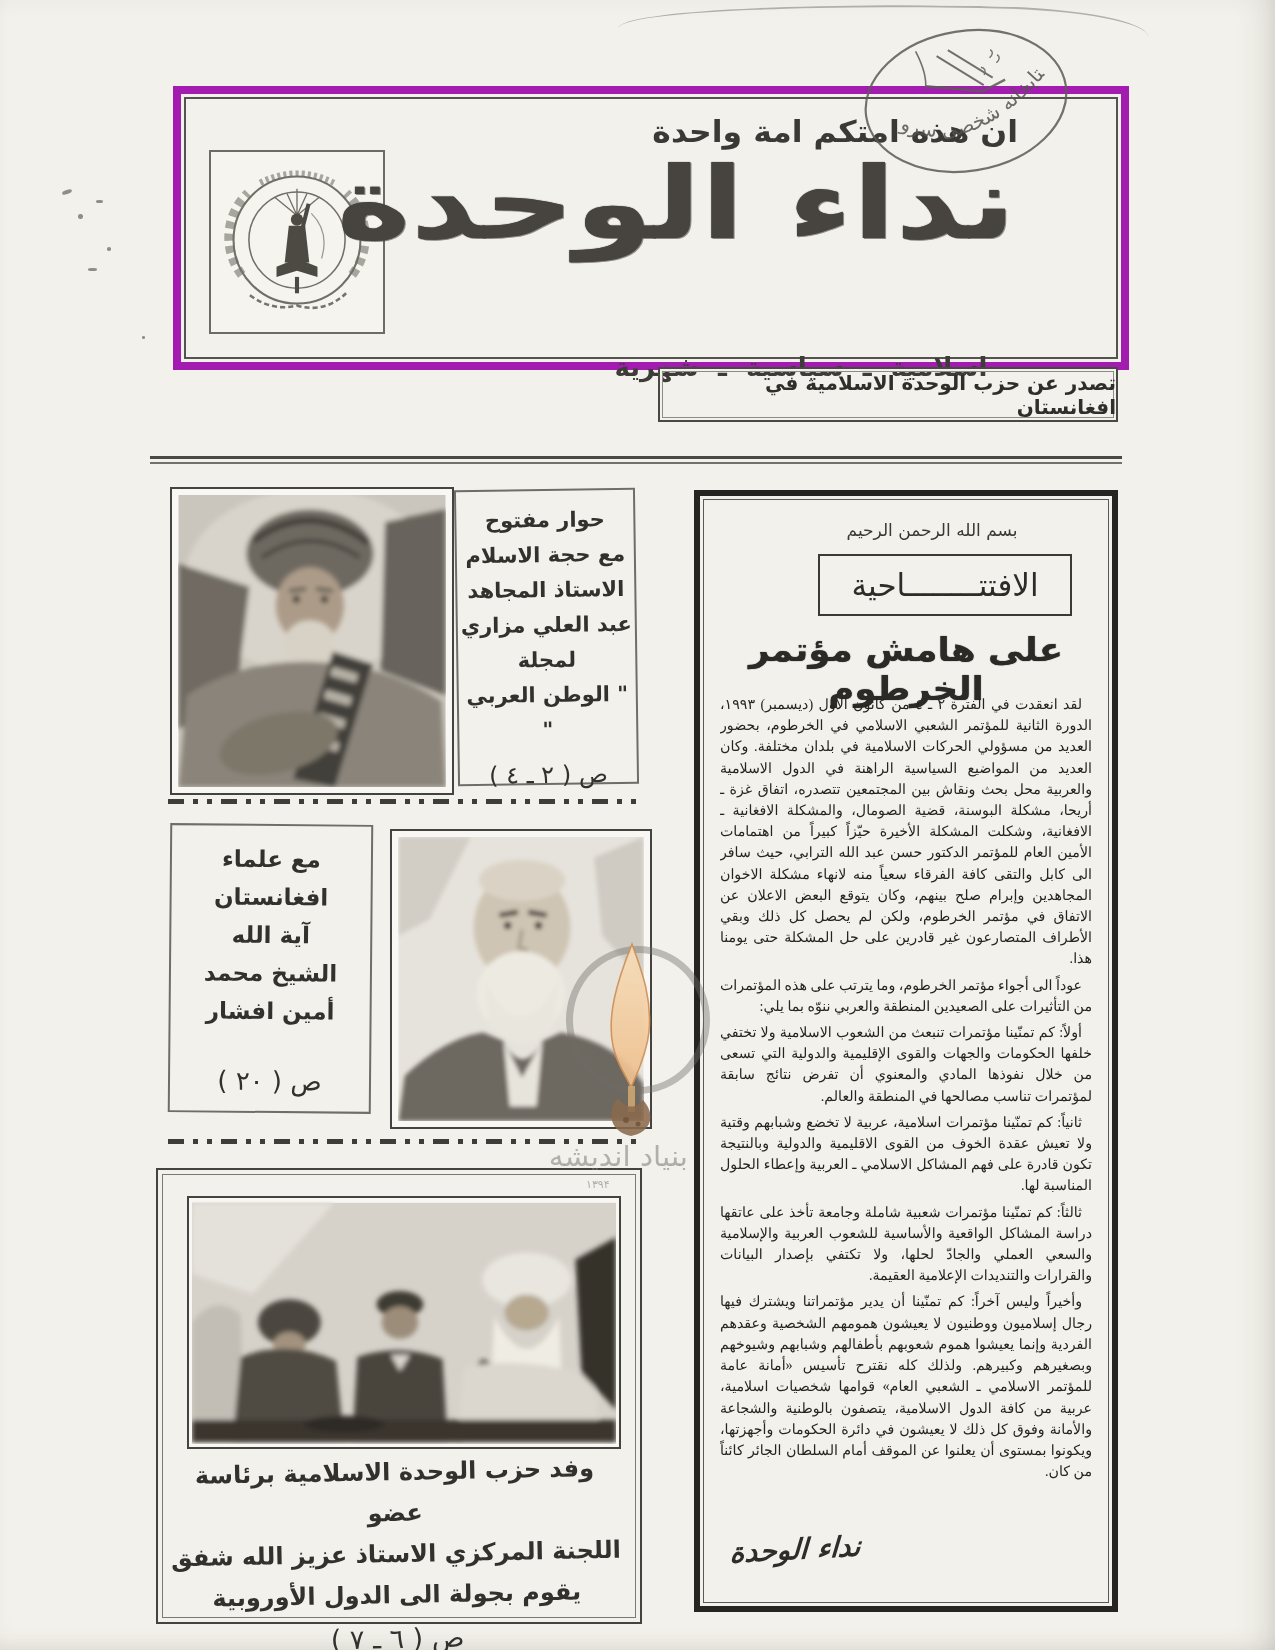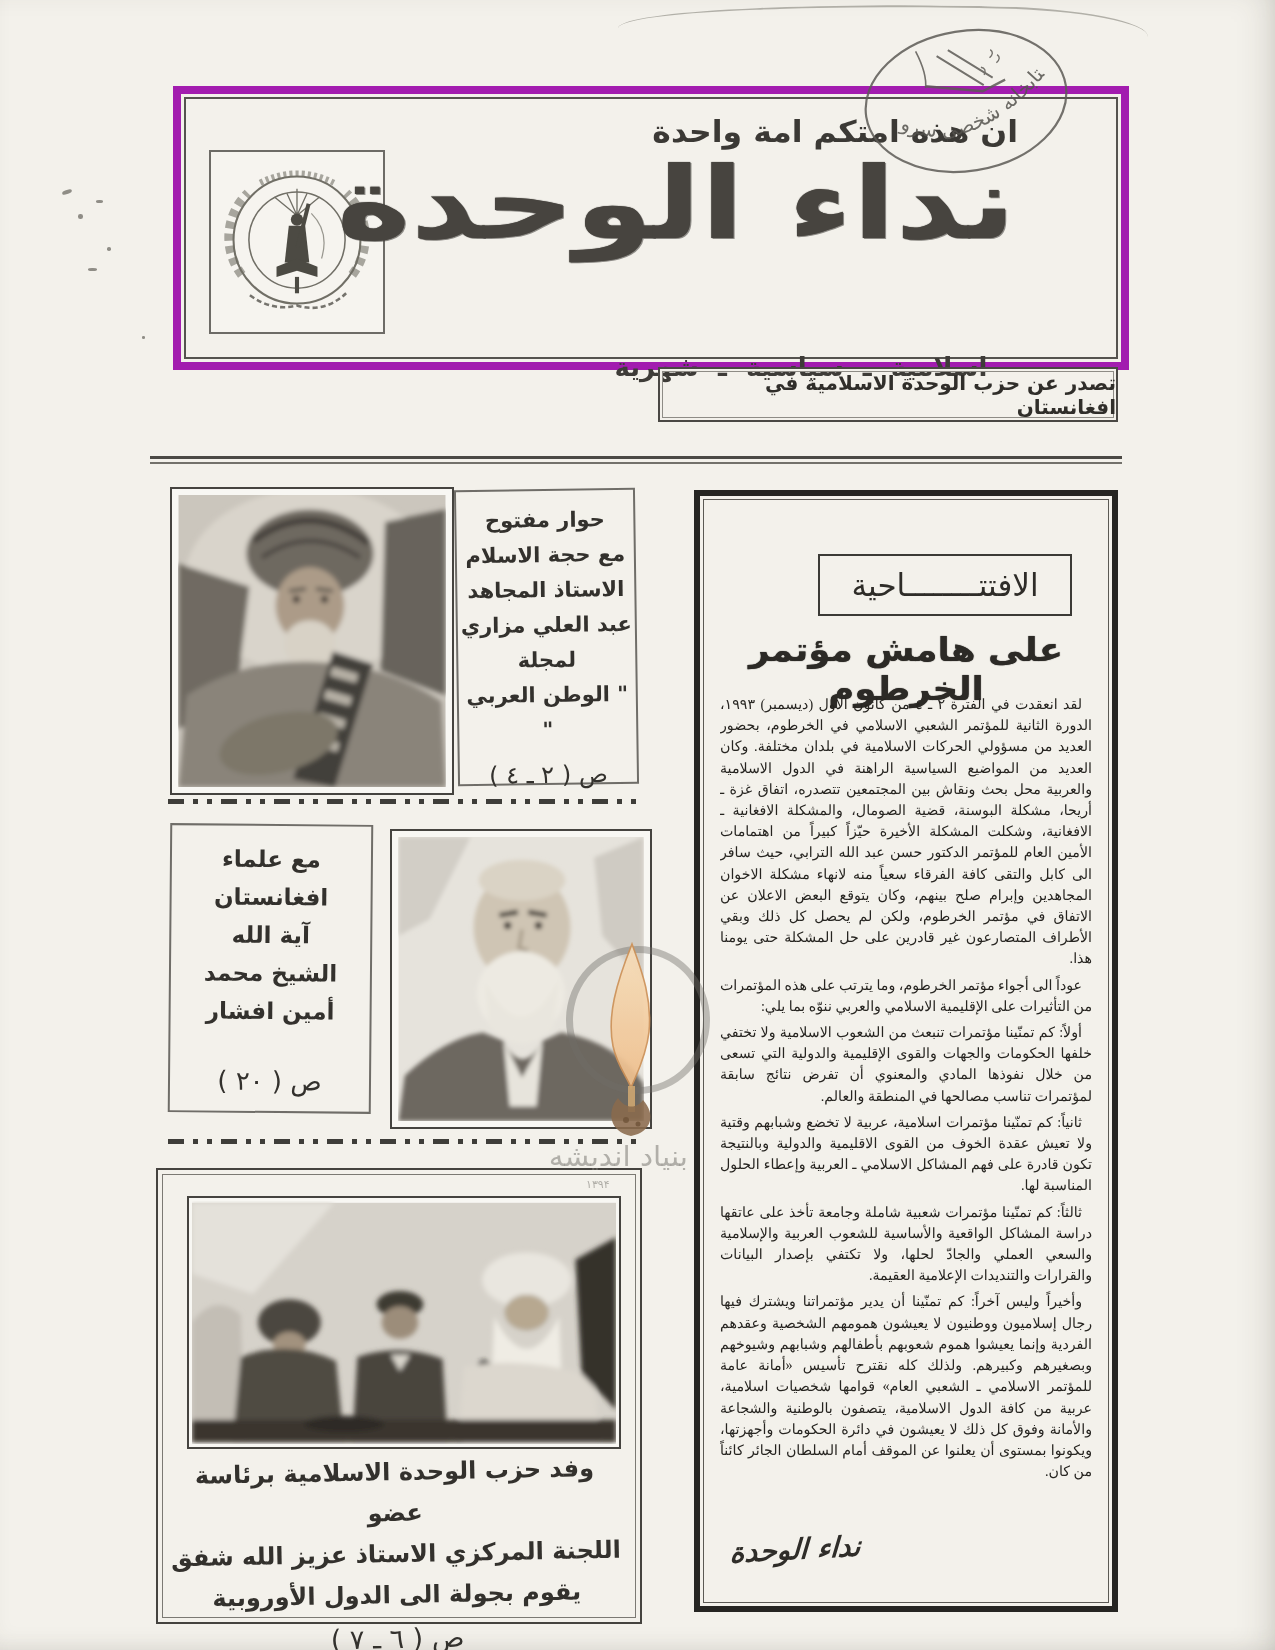--- a/index.html
+++ b/index.html
@@ -280,25 +280,26 @@
     </svg>
   </div>
   <div class="abs caption caption3">
     <div>وفد حزب الوحدة الاسلامية برئاسة عضو</div>
     <div>اللجنة المركزي الاستاذ عزيز الله شفق</div>
     <div>يقوم بجولة الى الدول الأوروبية</div>
     <div class="pg">ص ( ٦ ـ ٧ )</div>
   </div>
 
   <div class="abs editorial">
+    <div class="abs bismillah">بسم الله الرحمن الرحيم</div>
     <div class="abs section-label">الافتتــــــــاحية</div>
     <div class="abs headline">على هامش مؤتمر الخرطوم</div>
     <div class="abs ed-body">
       <p>لقد انعقدت في الفترة ٢ ـ ٤ من كانون الاول (ديسمبر) ١٩٩٣، الدورة الثانية للمؤتمر الشعبي الاسلامي في الخرطوم، بحضور العديد من مسؤولي الحركات الاسلامية في بلدان مختلفة. وكان العديد من المواضيع السياسية الراهنة في الدول الاسلامية والعربية محل بحث ونقاش بين المجتمعين تتصدره، اتفاق غزة ـ أريحا، مشكلة البوسنة، قضية الصومال، والمشكلة الافغانية ـ الافغانية، وشكلت المشكلة الأخيرة حيّزاً كبيراً من اهتمامات الأمين العام للمؤتمر الدكتور حسن عبد الله الترابي، حيث سافر الى كابل والتقى كافة الفرقاء سعياً منه لانهاء مشكلة الاخوان المجاهدين وإبرام صلح بينهم، وكان يتوقع البعض الاعلان عن الاتفاق في مؤتمر الخرطوم، ولكن لم يحصل كل ذلك وبقي الأطراف المتصارعون غير قادرين على حل المشكلة حتى يومنا هذا.</p>
-      <p>عوداً الى أجواء مؤتمر الخرطوم، وما يترتب على هذه المؤتمرات من التأثيرات على الإقليمية الاسلامي والعربي ننوّه بما يلي:</p>
+      <p>عوداً الى أجواء مؤتمر الخرطوم، وما يترتب على هذه المؤتمرات من التأثيرات على الصعيدين المنطقة والعربي ننوّه بما يلي:</p>
       <p>أولاً: كم تمنّينا مؤتمرات تنبعث من الشعوب الاسلامية ولا تختفي خلفها الحكومات والجهات والقوى الإقليمية والدولية التي تسعى من خلال نفوذها المادي والمعنوي أن تفرض نتائج سابقة لمؤتمرات تناسب مصالحها في المنطقة والعالم.</p>
       <p>ثانياً: كم تمنّينا مؤتمرات اسلامية، عربية لا تخضع وشبابهم وقتية ولا تعيش عقدة الخوف من القوى الاقليمية والدولية وبالنتيجة تكون قادرة على فهم المشاكل الاسلامي ـ العربية وإعطاء الحلول المناسبة لها.</p>
       <p>ثالثاً: كم تمنّينا مؤتمرات شعبية شاملة وجامعة تأخذ على عاتقها دراسة المشاكل الواقعية والأساسية للشعوب العربية والإسلامية والسعي العملي والجادّ لحلها، ولا تكتفي بإصدار البيانات والقرارات والتنديدات الإعلامية العقيمة.</p>
       <p>وأخيراً وليس آخراً: كم تمنّينا أن يدير مؤتمراتنا ويشترك فيها رجال إسلاميون ووطنيون لا يعيشون همومهم الشخصية وعقدهم الفردية وإنما يعيشوا هموم شعوبهم بأطفالهم وشبابهم وشيوخهم وبصغيرهم وكبيرهم. ولذلك كله نقترح تأسيس «أمانة عامة للمؤتمر الاسلامي ـ الشعبي العام» قوامها شخصيات اسلامية، عربية من كافة الدول الاسلامية، يتصفون بالوطنية والشجاعة والأمانة وفوق كل ذلك لا يعيشون في دائرة الحكومات وأجهزتها، ويكونوا بمستوى أن يعلنوا عن الموقف أمام السلطان الجائر كائناً من كان.</p>
 
     </div>
     <div class="abs signature">نداء الوحدة</div>
   </div>
 
 </div>

